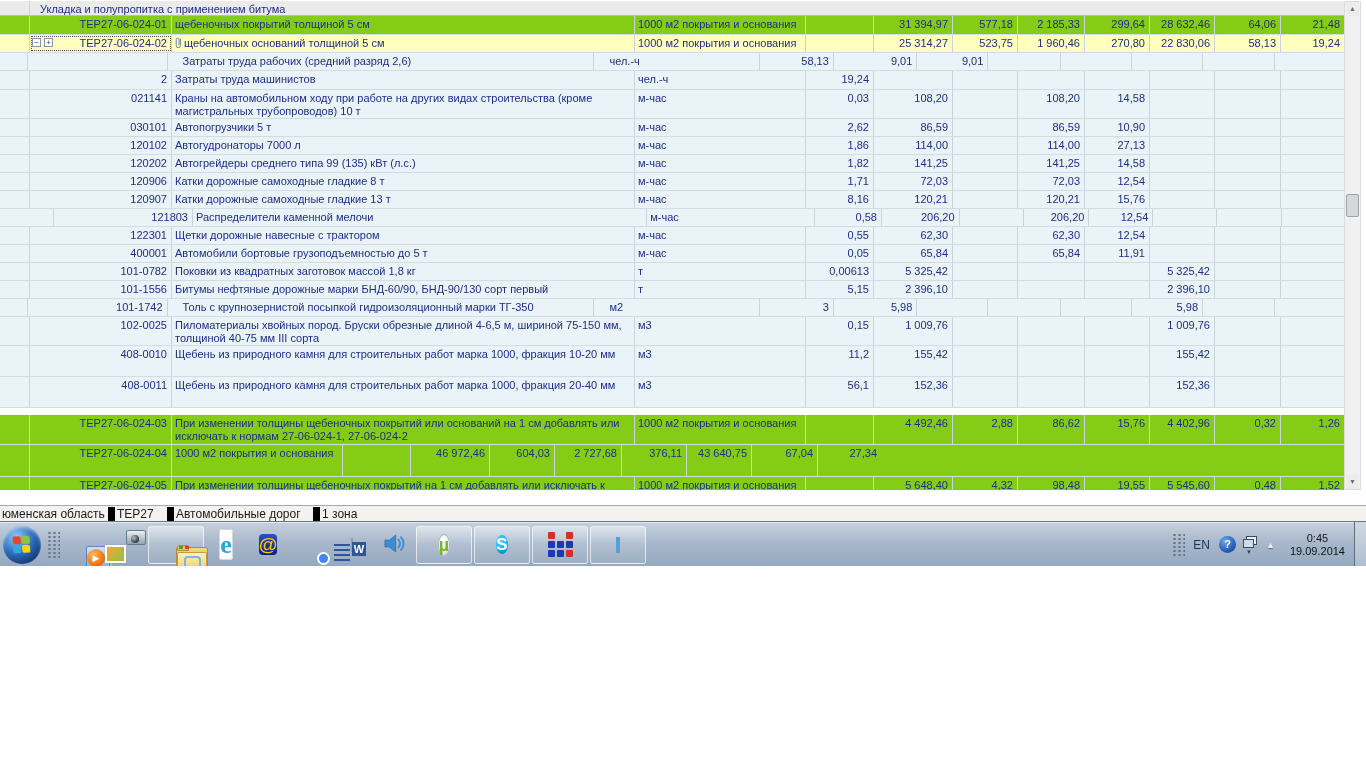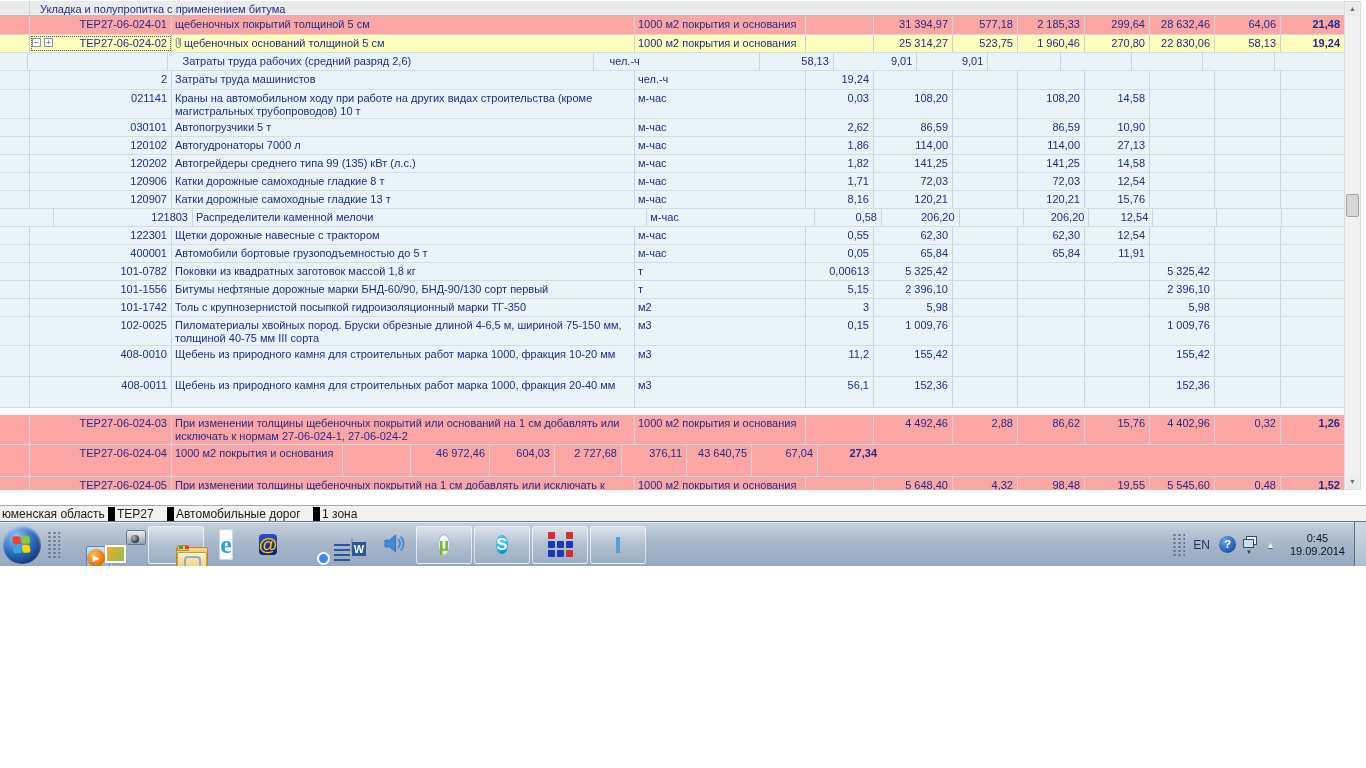--- a/index.html
+++ b/index.html
@@ -1,37 +1,37 @@
 <!DOCTYPE html>
 <html><head>
 <meta charset="utf-8">
 <style>
   html,body{margin:0;padding:0;background:#fff;}
   .screen{position:relative;width:1366px;height:768px;background:#fff;overflow:hidden;
           font-family:"Liberation Sans",sans-serif;font-size:11px;color:#1f2d8a;}
   
   .grid{position:absolute;left:0;top:1px;width:1344px;height:489px;overflow:hidden;background:#fff;}
-  .row{display:flex;box-sizing:border-box;border-bottom:1px solid #d2dce2;background:#fca5a5;}
+  .row{display:flex;box-sizing:border-box;border-bottom:1px solid #d2dce2;background:#84cc16;}
   .row.res{background:#e9f3f8;}
   .row.sel{background:#ffffbe;}
   .row.group{background:#ebebeb;border-bottom-color:#bcbcbc;}
   .row.gap{background:#fff;border-bottom:none;}
   .c{box-sizing:border-box;border-right:1px solid #c9d5dc;padding:2px 4px 0 3px;overflow:hidden;line-height:13px;}
   .c.ind{width:30px;}
   .c.code{width:142px;text-align:right;position:relative;white-space:nowrap;}
   .c.name{width:463px;position:relative;}
   .c.unit{width:171px;text-align:left;}
   .c.qty{width:68px;text-align:right;}
   .c.v0{width:79px;text-align:right;}
   .c.v1{width:65px;text-align:right;}
   .c.v2{width:67px;text-align:right;}
   .c.v3{width:65px;text-align:right;}
   .c.v4{width:65px;text-align:right;}
   .c.v5{width:66px;text-align:right;}
-  .c.v6{width:63px;text-align:right;border-right:none;font-weight:bold;}
+  .c.v6{width:63px;text-align:right;border-right:none;}
   .c.gtitle{flex:1;border-right:none;padding-left:10px;}
   .sel .c.code{outline:1px dotted #555;outline-offset:-2px;}
   .ebox{position:absolute;top:3px;width:9px;height:9px;box-sizing:border-box;border:1px solid #8496a8;
         background:#fff;font-size:8px;line-height:7px;text-align:center;color:#2c3f86;}
   .ebox.minus{left:2px;} .ebox.plus{left:14px;}
   .clip{position:absolute;left:2px;top:1px;}
   .name.withclip{padding-left:12px;}
   
   .vscroll{position:absolute;left:1344px;top:1px;width:17px;height:489px;background:#f1f1f1;border:1px solid #dcdcdc;box-sizing:border-box;}
   .vs-btn{position:absolute;left:1px;width:13px;height:14px;background:#ececec;color:#6f6f6f;font-size:7px;text-align:center;line-height:14px;}
@@ -327,21 +327,21 @@
         <div class="c unit">т</div>
         <div class="c qty">5,15</div>
         <div class="c v0">2 396,10</div>
         <div class="c v1"></div>
         <div class="c v2"></div>
         <div class="c v3"></div>
         <div class="c v4">2 396,10</div>
         <div class="c v5"></div>
         <div class="c v6"></div>
       </div>
-      <div class="row res" style="height: 18px;">
+      <div class="row res" style="height: 18px; gap: 12px;">
         <div class="c ind"></div>
         <div class="c code">101-1742</div>
         <div class="c name">Толь с крупнозернистой посыпкой гидроизоляционный марки ТГ-350</div>
         <div class="c unit">м2</div>
         <div class="c qty">3</div>
         <div class="c v0">5,98</div>
         <div class="c v1"></div>
         <div class="c v2"></div>
         <div class="c v3"></div>
         <div class="c v4">5,98</div>

